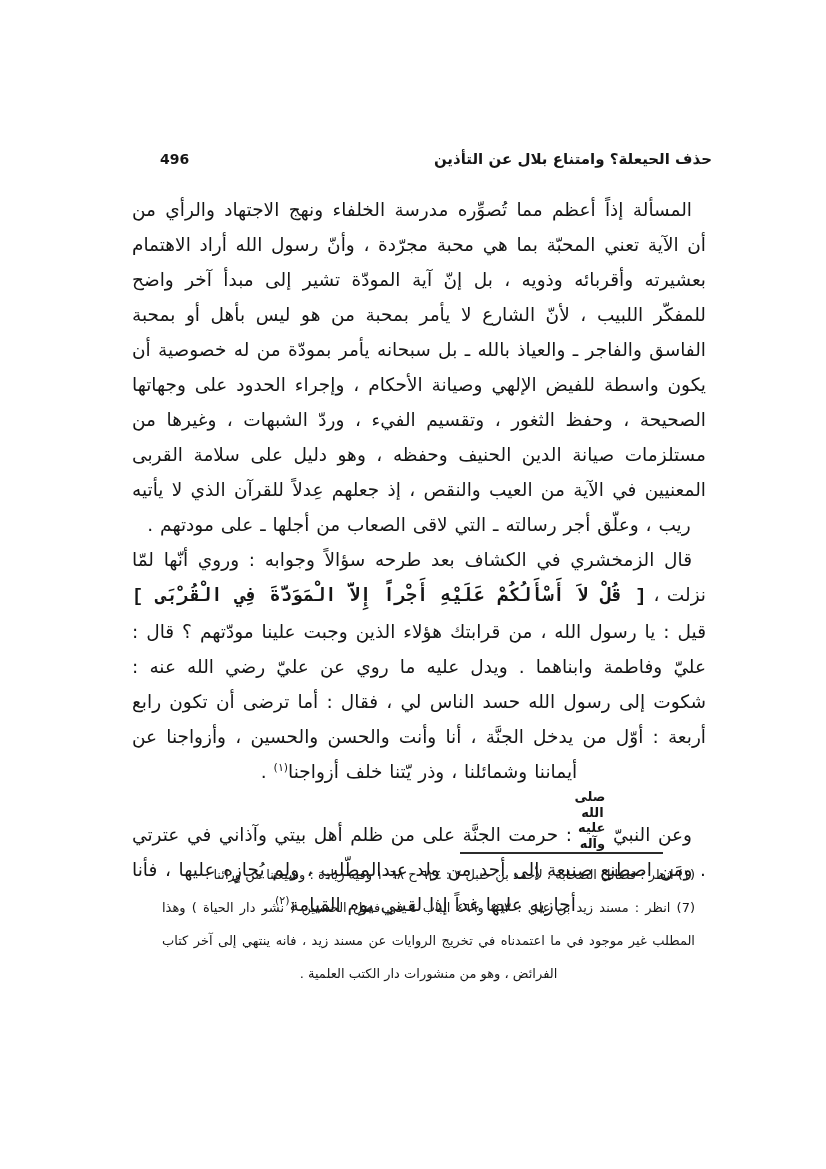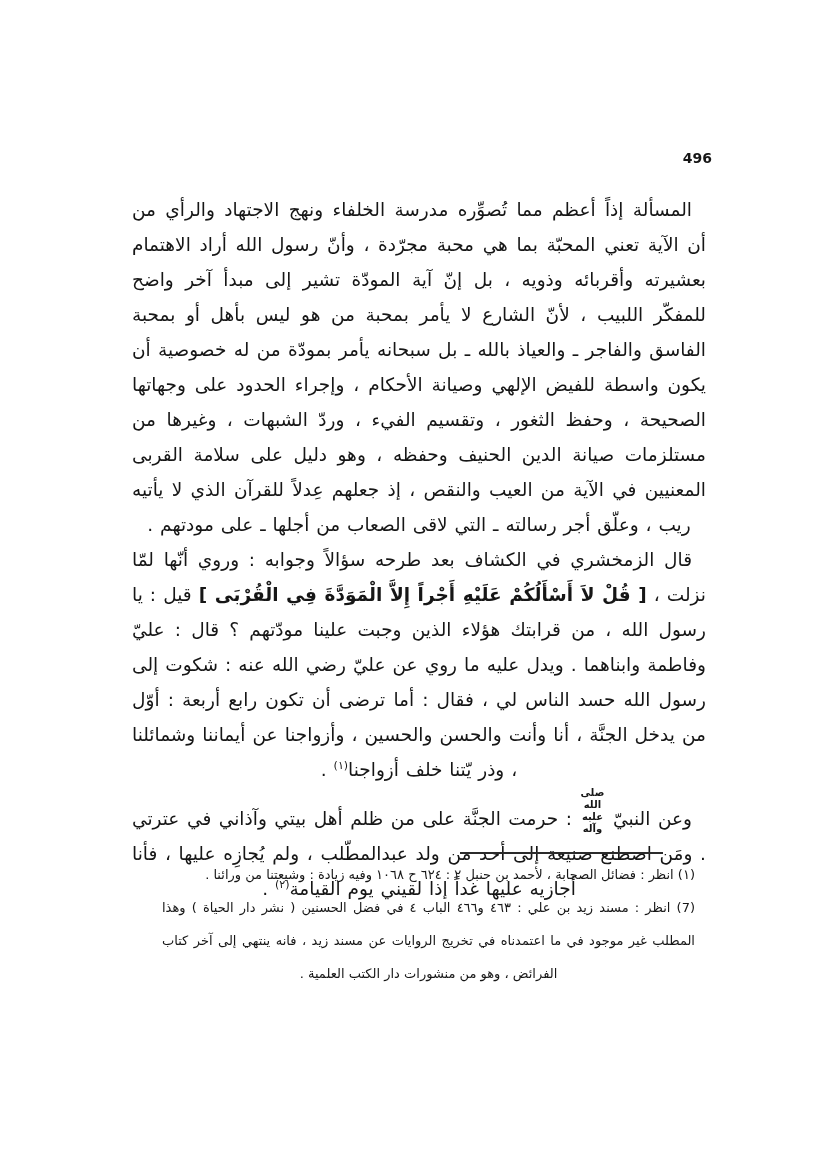--- a/index.html
+++ b/index.html
@@ -41,30 +41,30 @@
     width: 574px;
     direction: rtl;
     font-size: 18.5px;
     line-height: 35px;
     text-align: justify;
     text-align-last: center;
     word-spacing: 1px;
   }
   .para { margin: 0; }
   .para.indent { text-indent: 14px; }
-  .verse { font-weight: bold; }
+  .verse { font-weight: bold; font-family: Liberation Mono, monospace; }
   .fnref {
     font-size: 11px;
     line-height: 0;
     vertical-align: 7px;
   }
   .pbuh {
     display: inline-block;
     width: 26px;
-    font-size: 10px;
+    font-size: 13px;
     line-height: 1.2;
     text-align: center;
     text-align-last: center;
     vertical-align: -7px;
     font-weight: bold;
     text-indent: 0;
     word-spacing: 0;
   }
   
   .fn-separator {
@@ -90,20 +90,21 @@
     text-align-last: right;
   }
   .fn.fn-multi { text-align-last: center; }
 </style>
 </head>
 <body>
 
 <div class="page">
 
   <header class="header">
+    <span class="running-title">حذف الحيعلة؟ وامتناع بلال عن التأذين</span>
     <span class="page-number">496</span>
   </header>
 
   <main class="body-text">
 
     <p class="para indent">المسألة إذاً أعظم مما تُصوِّره مدرسة الخلفاء ونهج الاجتهاد والرأي من أن الآية تعني المحبّة بما هي محبة مجرّدة ، وأنّ رسول الله أراد الاهتمام بعشيرته وأقربائه وذويه ، بل إنّ آية المودّة تشير إلى مبدأ آخر واضح للمفكّر اللبيب ، لأنّ الشارع لا يأمر بمحبة من هو ليس بأهل أو بمحبة الفاسق والفاجر ـ والعياذ بالله ـ بل سبحانه يأمر بمودّة من له خصوصية أن يكون واسطة للفيض الإلهي وصيانة الأحكام ، وإجراء الحدود على وجهاتها الصحيحة ، وحفظ الثغور ، وتقسيم الفيء ، وردّ الشبهات ، وغيرها من مستلزمات صيانة الدين الحنيف وحفظه ، وهو دليل على سلامة القربى المعنيين في الآية من العيب والنقص ، إذ جعلهم عِدلاً للقرآن الذي لا يأتيه ريب ، وعلّق أجر رسالته ـ التي لاقى الصعاب من أجلها ـ على مودتهم .</p>
 
     <p class="para indent"><span>قال الزمخشري في الكشاف بعد طرحه سؤالاً وجوابه : وروي أنّها لمّا نزلت ، </span><span class="verse">[ قُلْ لاَ أَسْأَلُكُمْ عَلَيْهِ أَجْراً إِلاَّ الْمَوَدَّةَ فِي الْقُرْبَى ]</span><span> قيل : يا رسول الله ، من قرابتك هؤلاء الذين وجبت علينا مودّتهم ؟ قال : عليّ وفاطمة وابناهما . ويدل عليه ما روي عن عليّ رضي الله عنه : شكوت إلى رسول الله حسد الناس لي ، فقال : أما ترضى أن تكون رابع أربعة : أوّل من يدخل الجنَّة ، أنا وأنت والحسن والحسين ، وأزواجنا عن أيماننا وشمائلنا ، وذر يّتنا خلف أزواجنا</span><sup class="fnref">(١)</sup><span> .</span></p>
 
     <p class="para indent"><span>وعن النبيّ </span><span class="pbuh">صلى الله عليه وآله</span><span> : حرمت الجنَّة على من ظلم أهل بيتي وآذاني في عترتي . ومَن اصطنع صنيعة إلى أحد من ولد عبدالمطّلب ، ولم يُجازِه عليها ، فأنا أجازيه عليها غداً إذا لقيني يوم القيامة</span><sup class="fnref">(٢)</sup><span> .</span></p>

